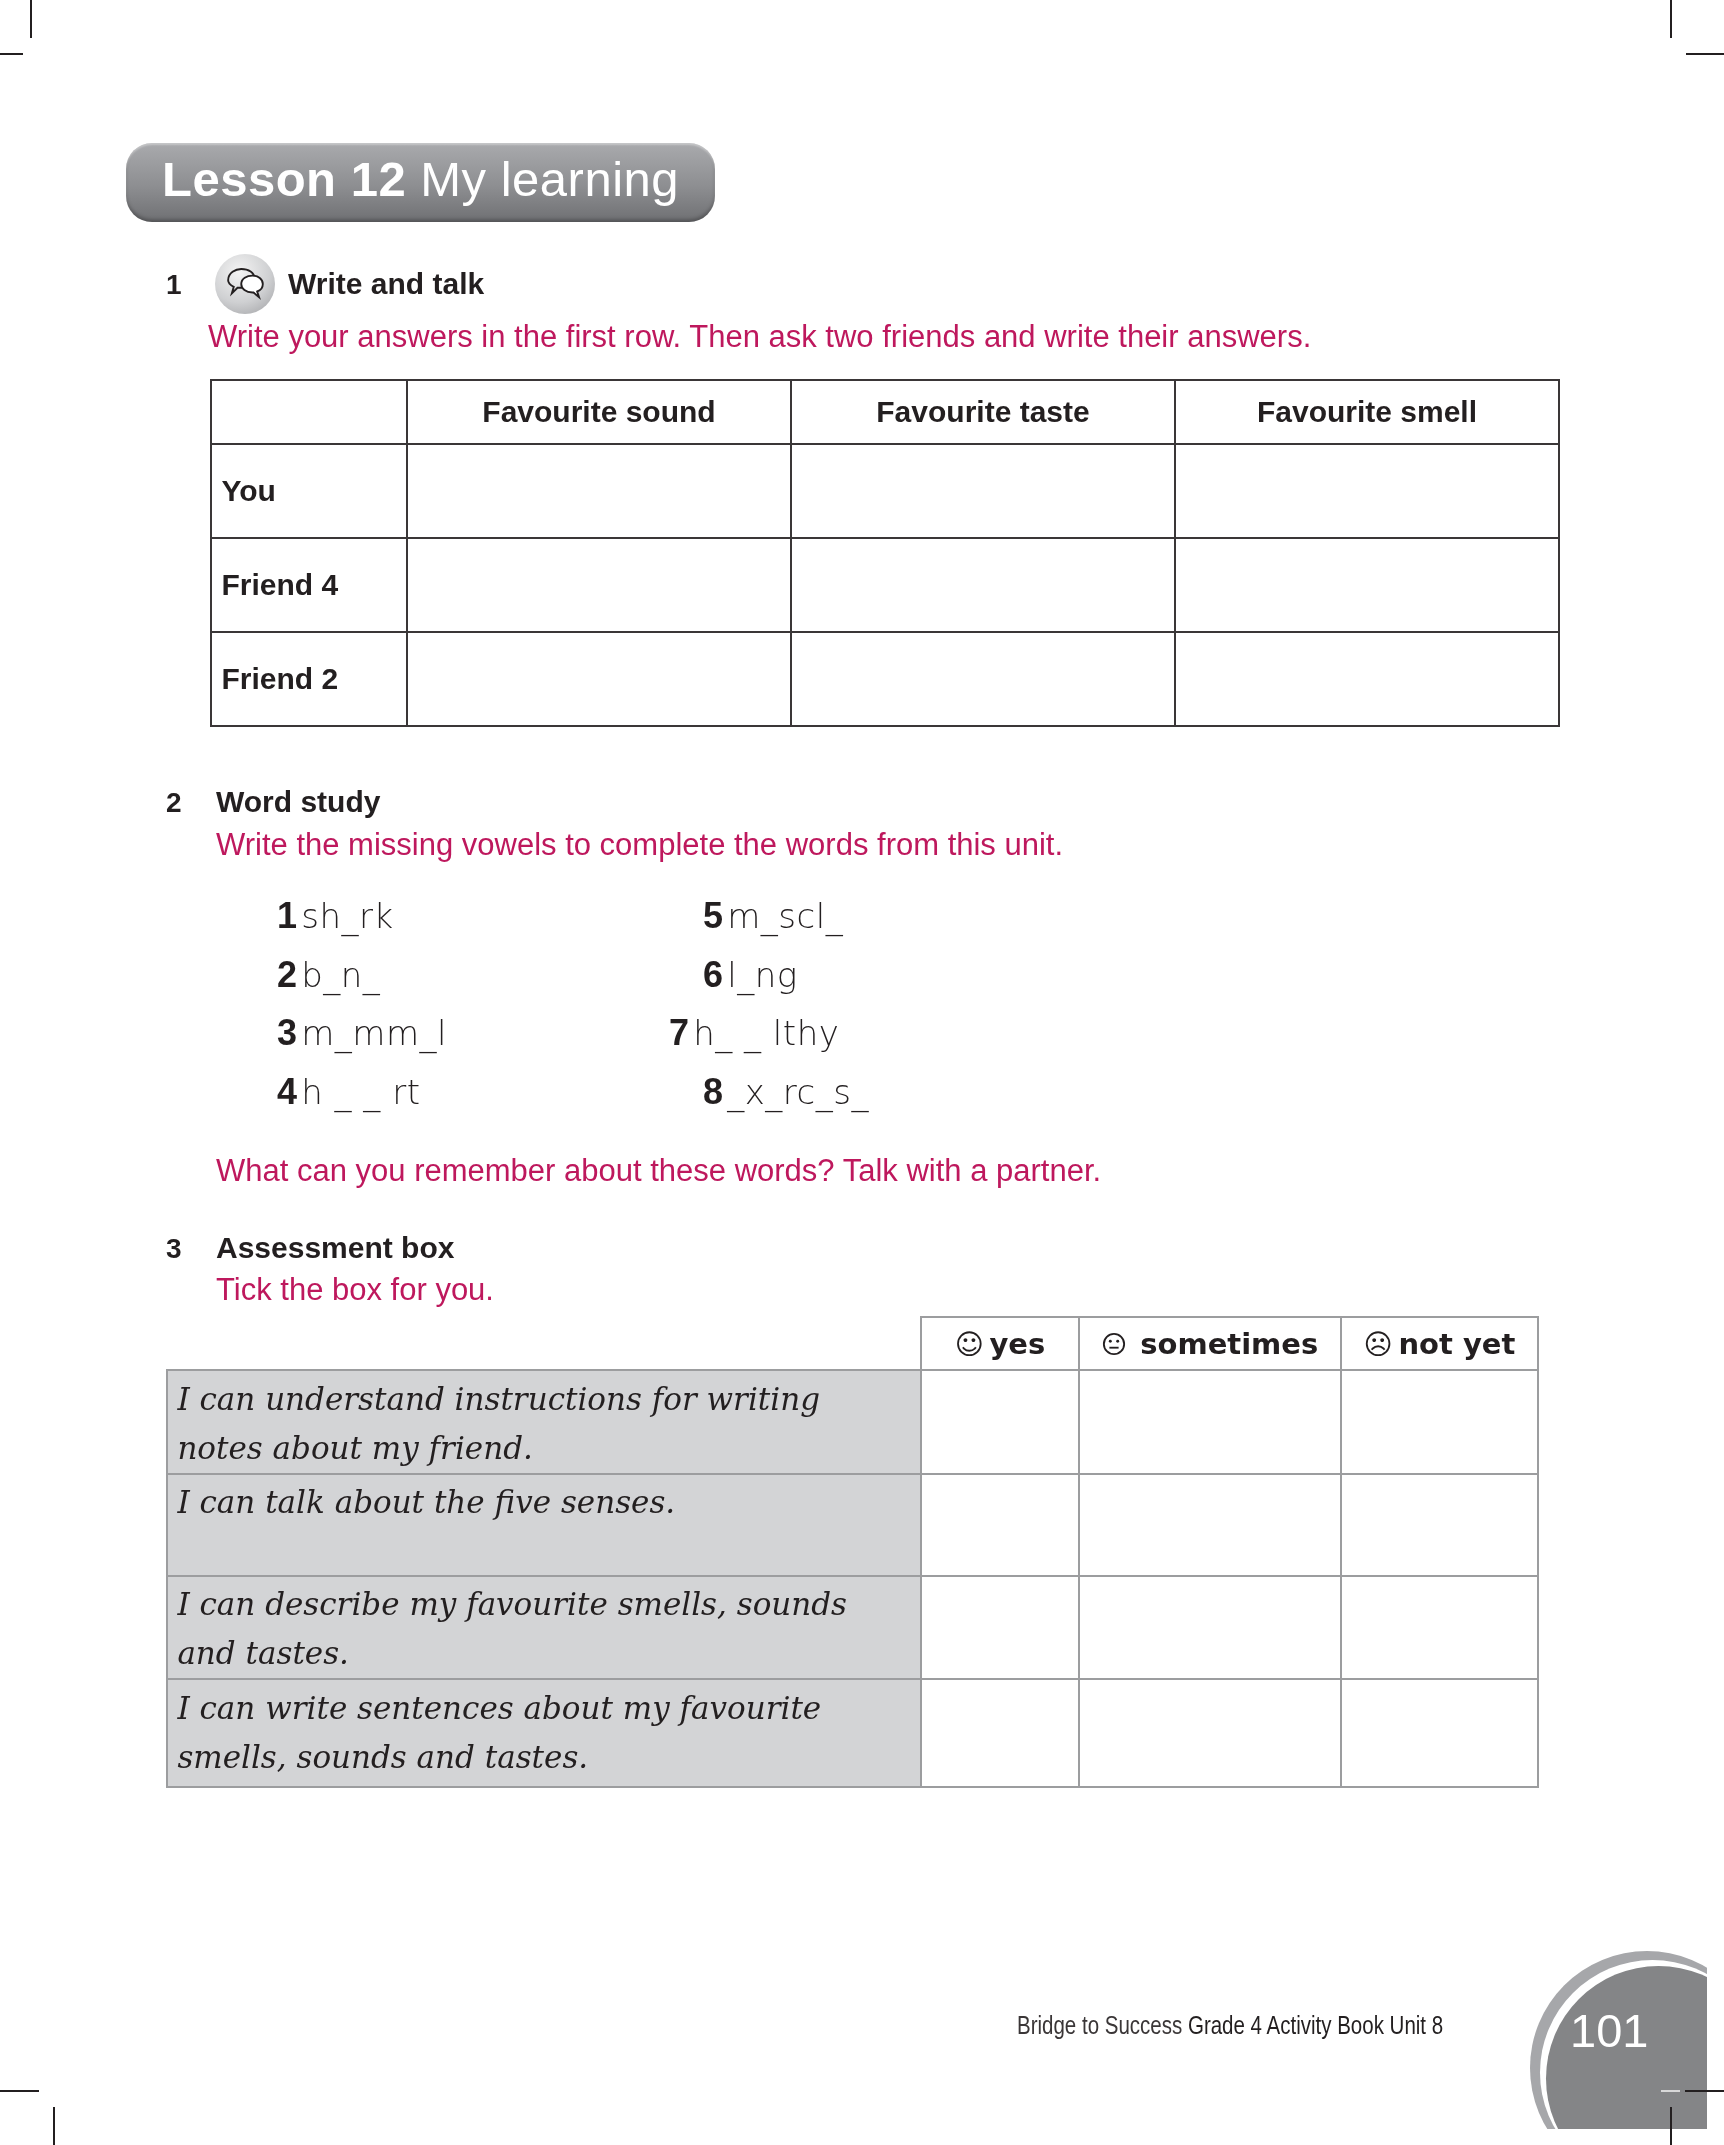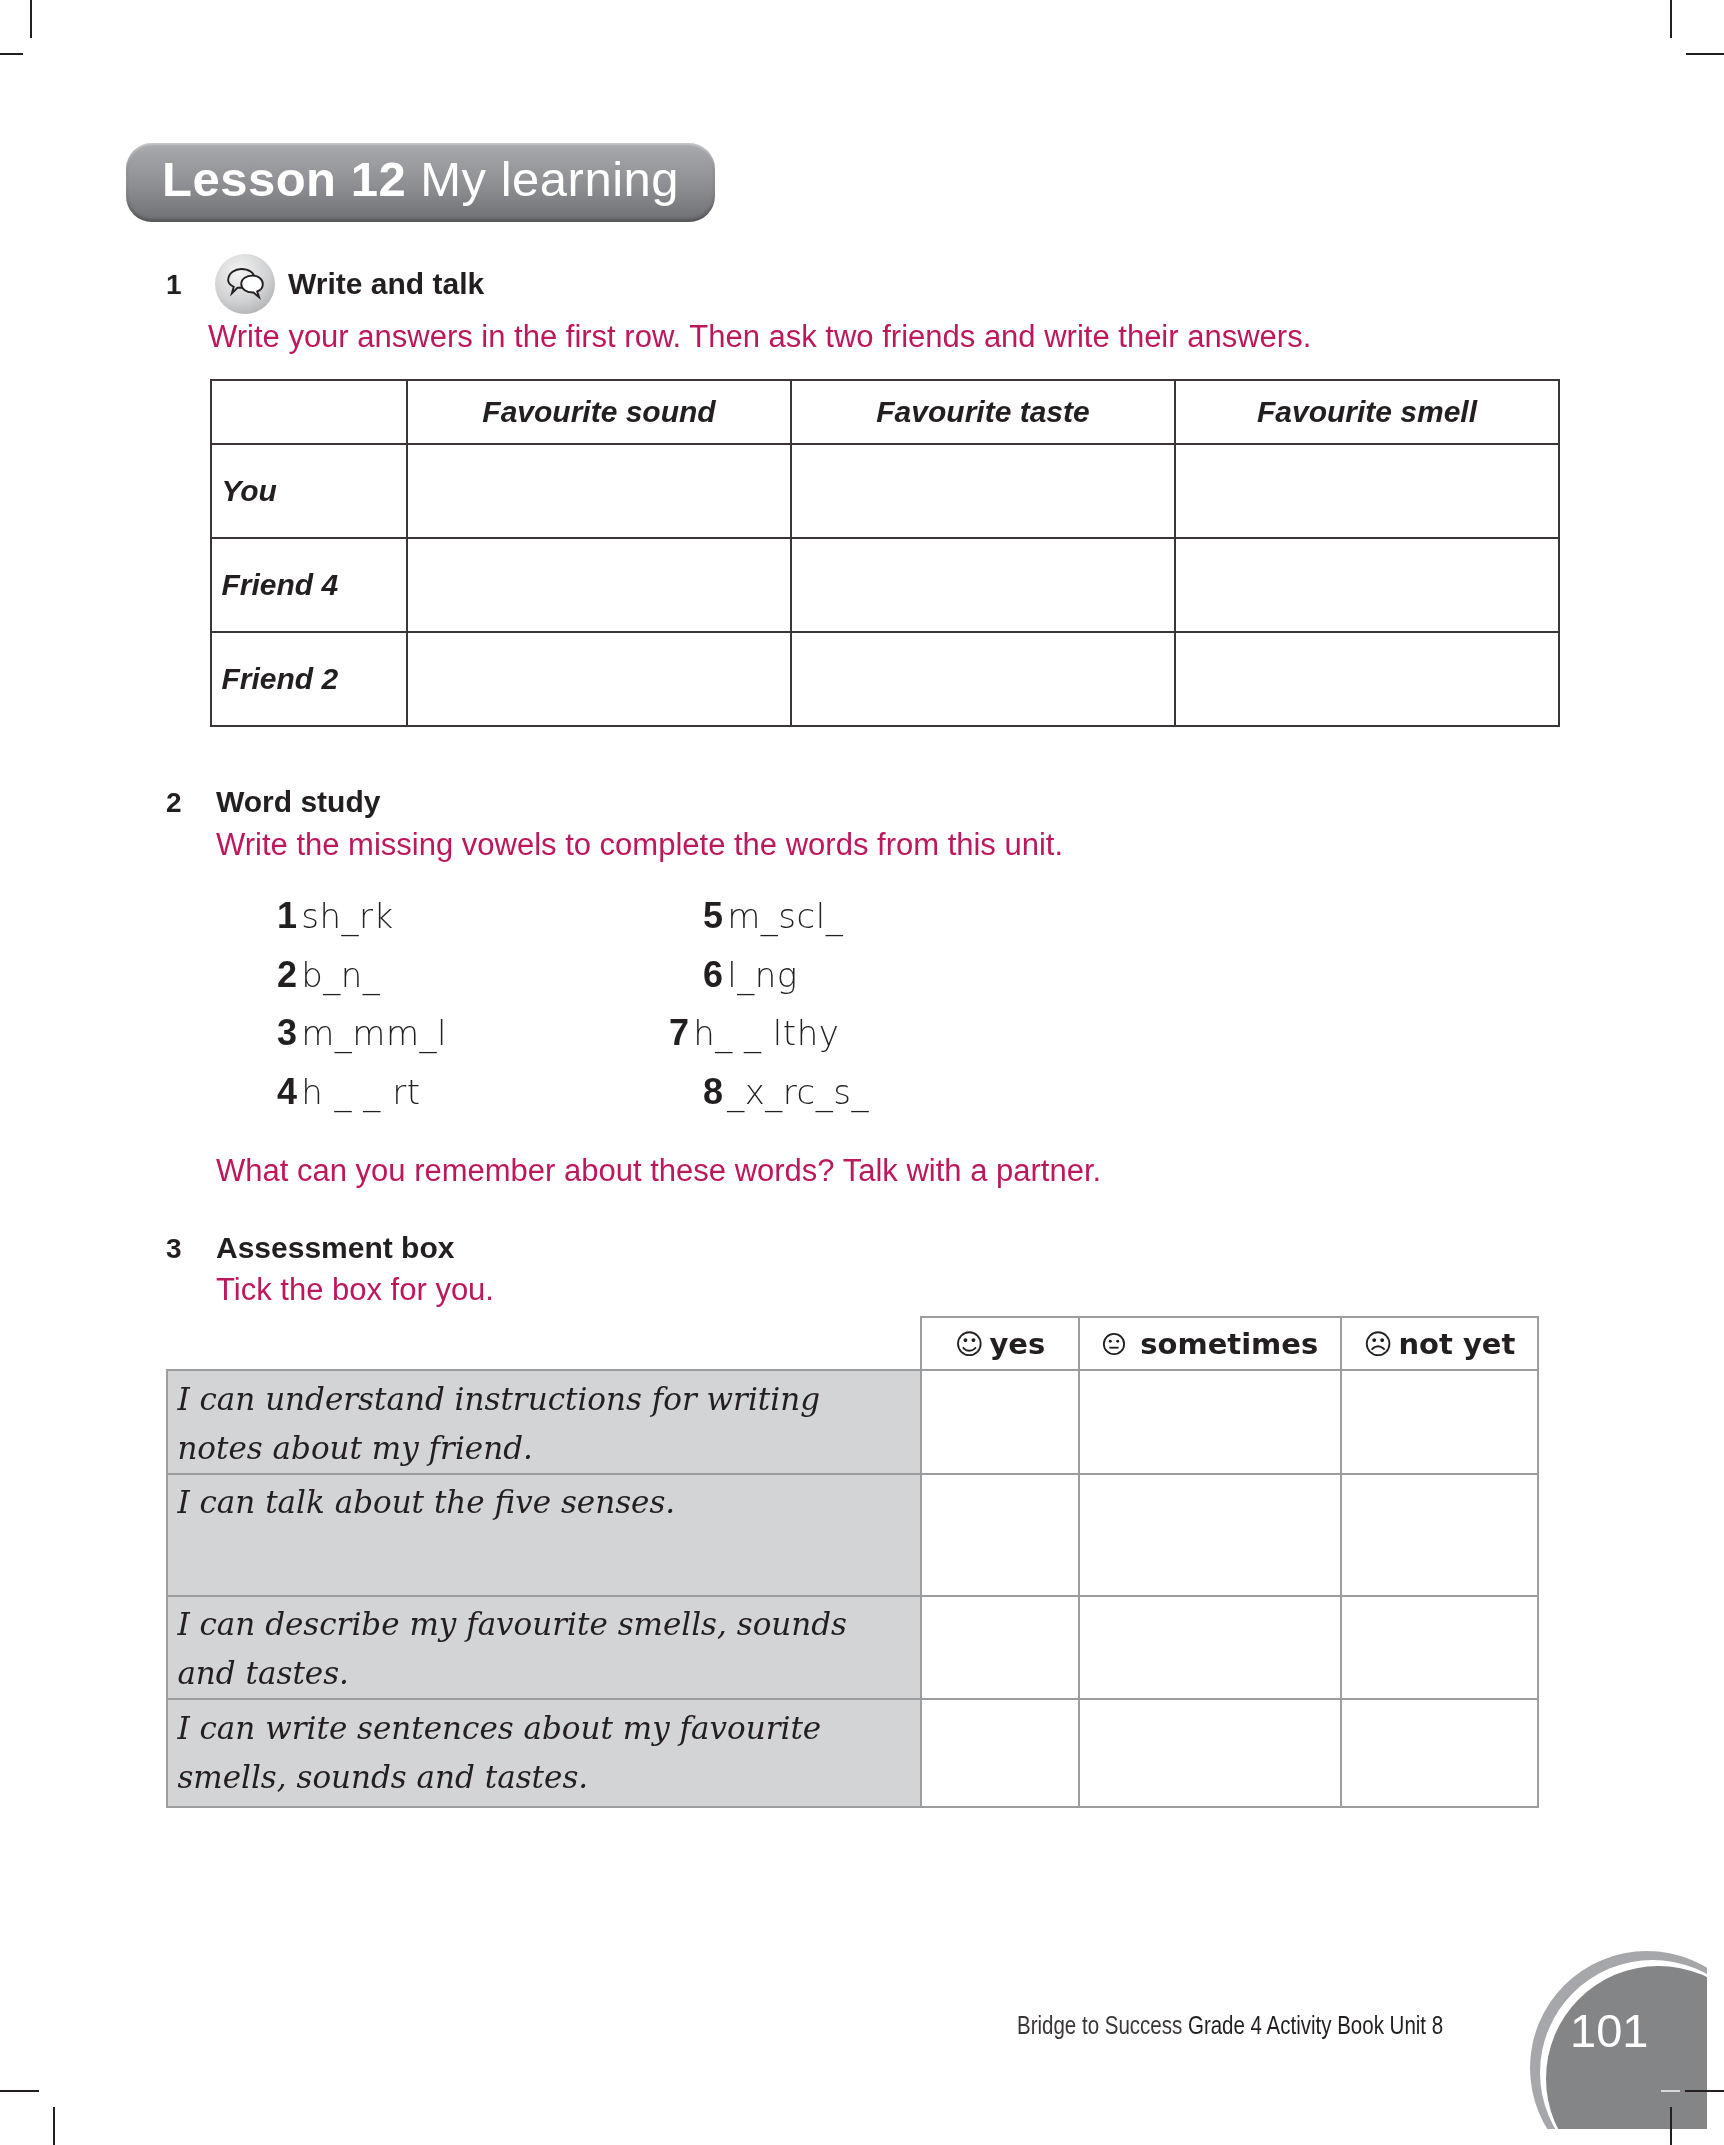--- a/index.html
+++ b/index.html
@@ -14,21 +14,21 @@
   .banner-text { position:absolute; left:36px; top:7.5px; font-size:49px; color:#fff; white-space:nowrap; letter-spacing:0.5px; }
   .banner-text b { font-weight:bold; }
 
   .num { font-weight:bold; font-size:28px; }
   .heading { font-weight:bold; font-size:30px; }
   .instr { font-size:31px; color:#be185d; white-space:nowrap; }
 
   .talk-icon { left:215px; top:254px; width:60px; height:60px; border-radius:50%;
                background:radial-gradient(circle at 40% 30%, #f4f4f4 0%, #cfd0d2 55%, #9c9da0 100%); }
 
-  table.t1 { position:absolute; left:210px; top:379px; border-collapse:collapse;font-style:italic; }
+  table.t1 { position:absolute; left:210px; top:379px; border-collapse:collapse; }
   table.t1 td, table.t1 th { border:2.8px solid #3a3637; padding:0; }
   table.t1 th { height:62px; font-size:30px; font-weight:bold; text-align:center; }
   table.t1 td { height:92px; }
   table.t1 td.rowlabel { font-size:30px; font-weight:bold; padding-left:9.4px;margin-top:25px; }
 
   .ws-num { font-weight:bold; font-size:36px; }
   .ws-word { font-size:34px; font-family:"DejaVu Sans", sans-serif; font-weight:300; letter-spacing:0.5px; }
 
   table.t3 { position:absolute; left:166px; top:1316px; border-collapse:collapse; }
   table.t3 td, table.t3 th { border:2.8px solid #9c9d9f; padding:0; }
@@ -169,21 +169,21 @@
     <th style="width:195px">
       <span class="face">☹</span><span>not yet</span>
     </th>
   </tr>
   <tr style="height:79px">
     <td class="stmt">I can understand instructions for writing notes about my friend.</td>
     <td class="cell"></td>
     <td class="cell"></td>
     <td class="cell"></td>
   </tr>
-  <tr style="height:122px">
+  <tr style="height:102px">
     <td class="stmt">I can talk about the five senses.</td>
     <td class="cell"></td>
     <td class="cell"></td>
     <td class="cell"></td>
   </tr>
   <tr style="height:103px">
     <td class="stmt">I can describe my favourite smells, sounds and tastes.</td>
     <td class="cell"></td>
     <td class="cell"></td>
     <td class="cell"></td>

